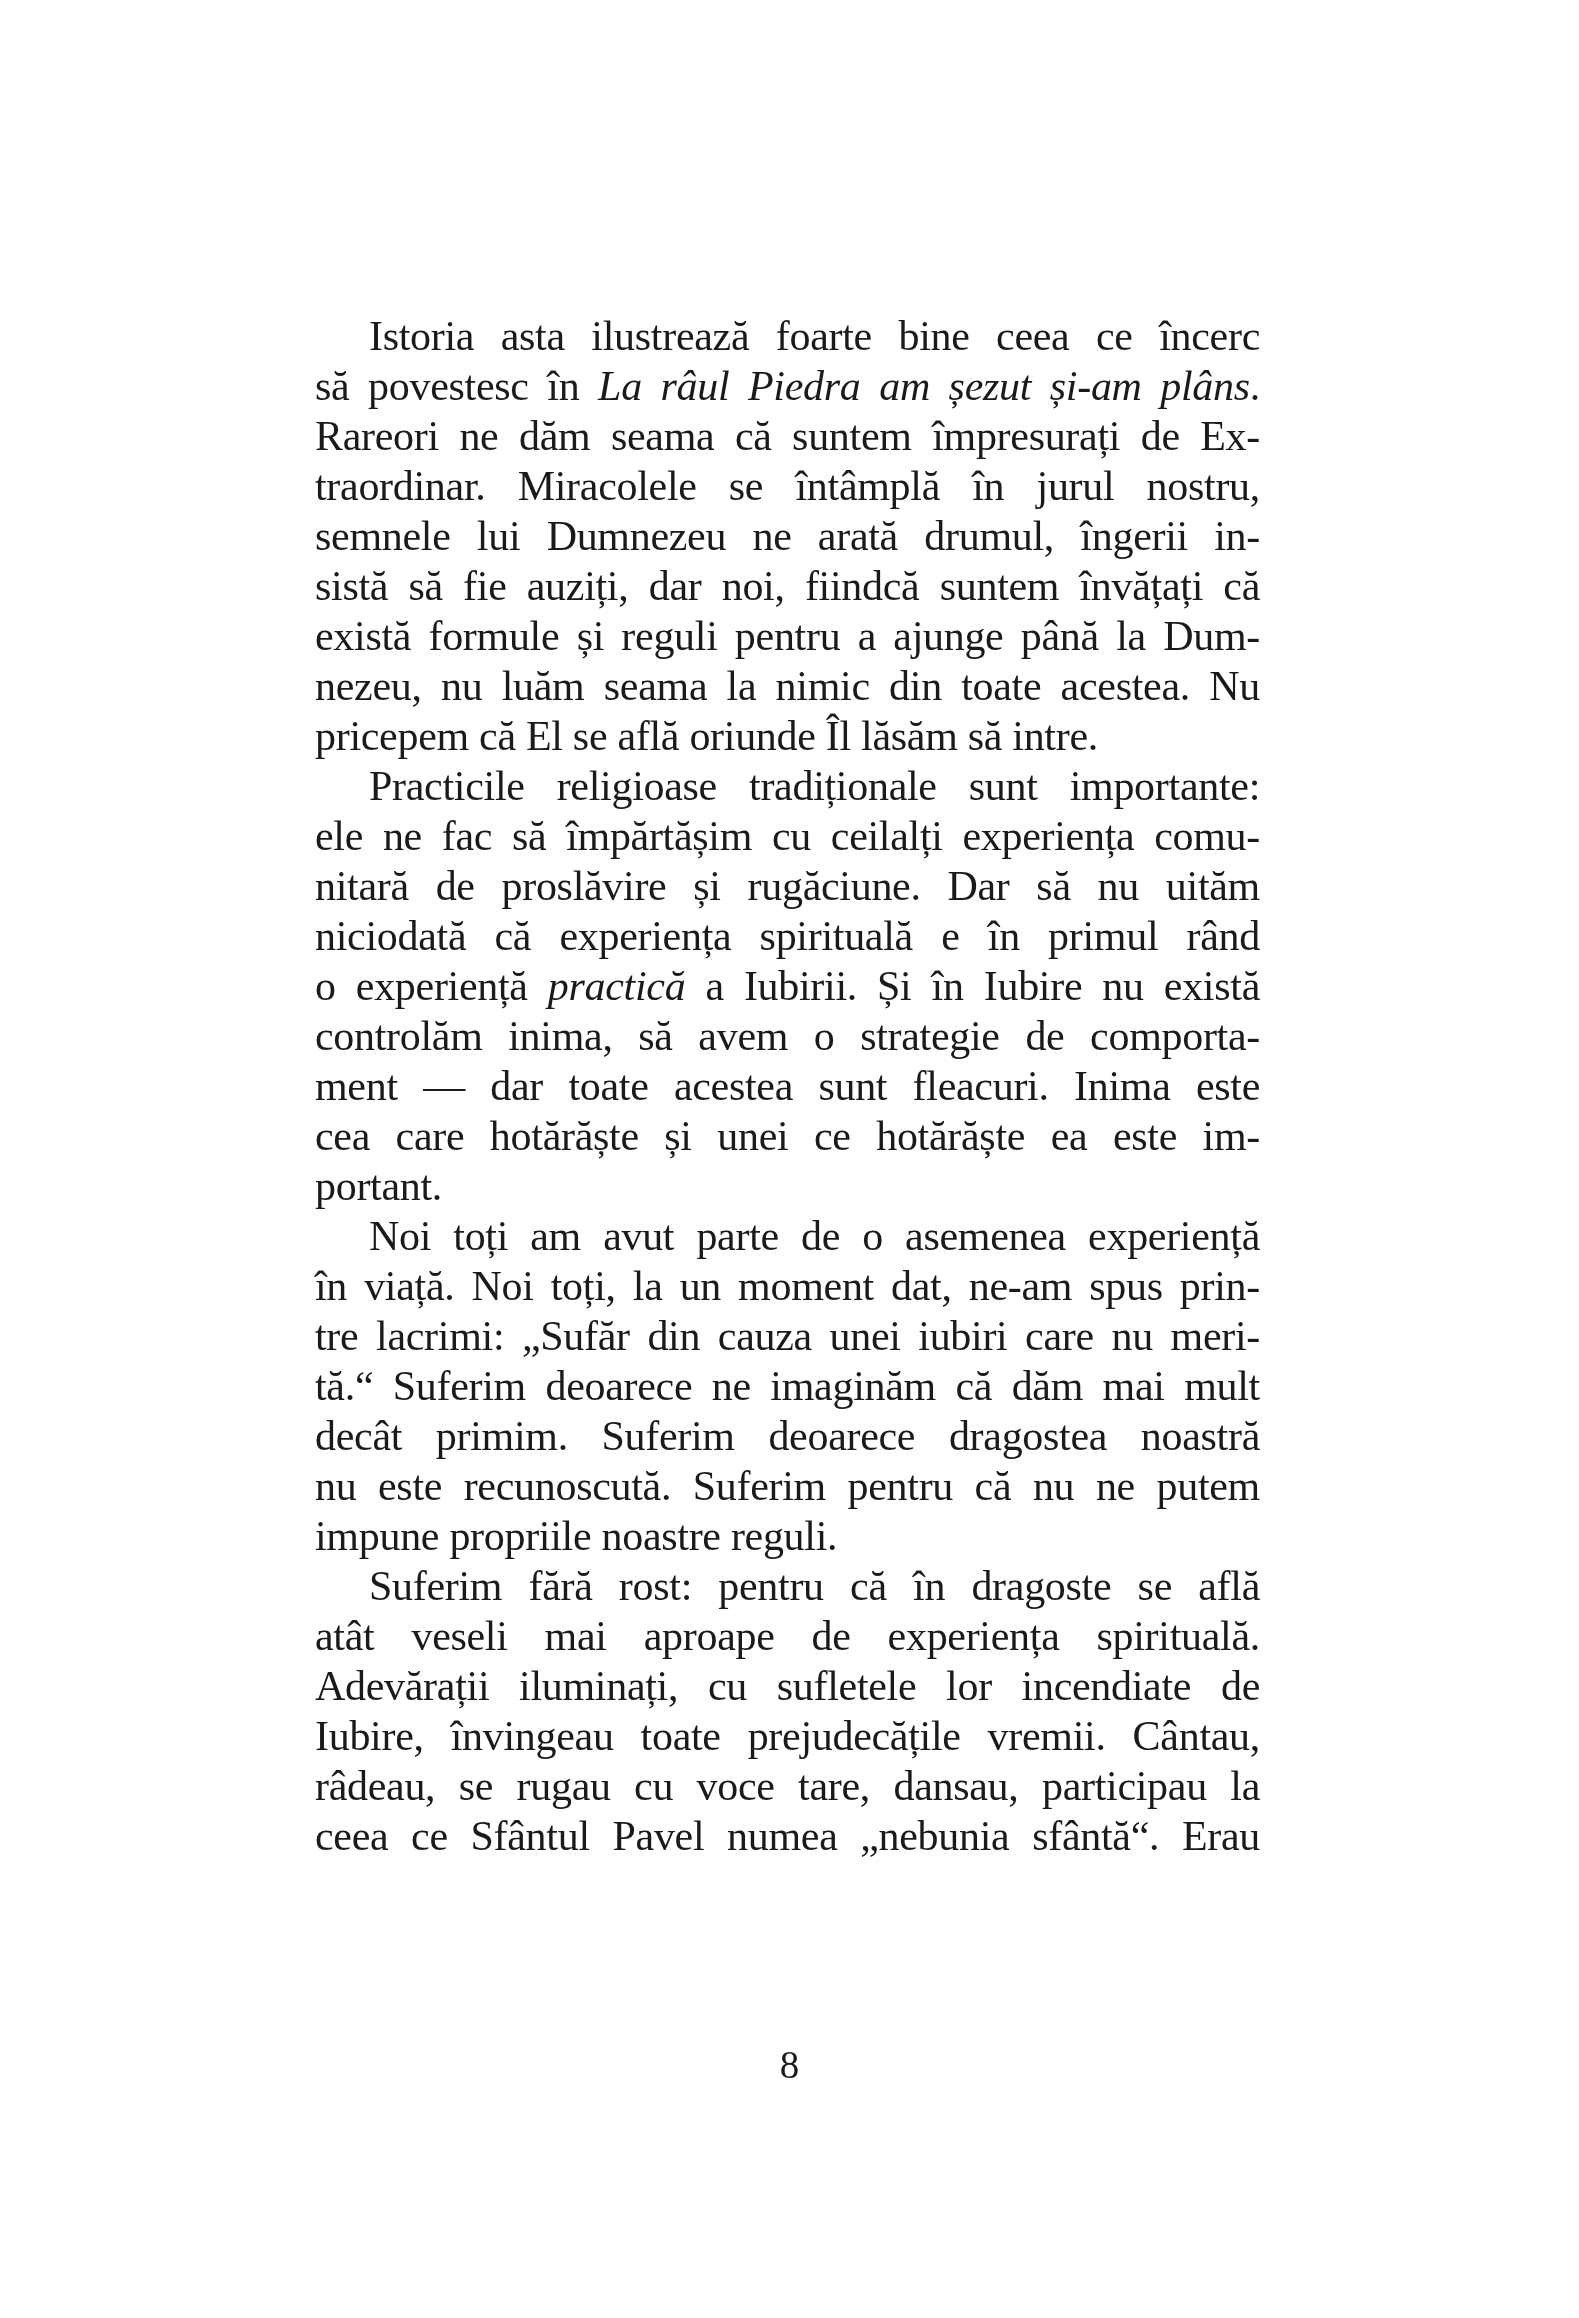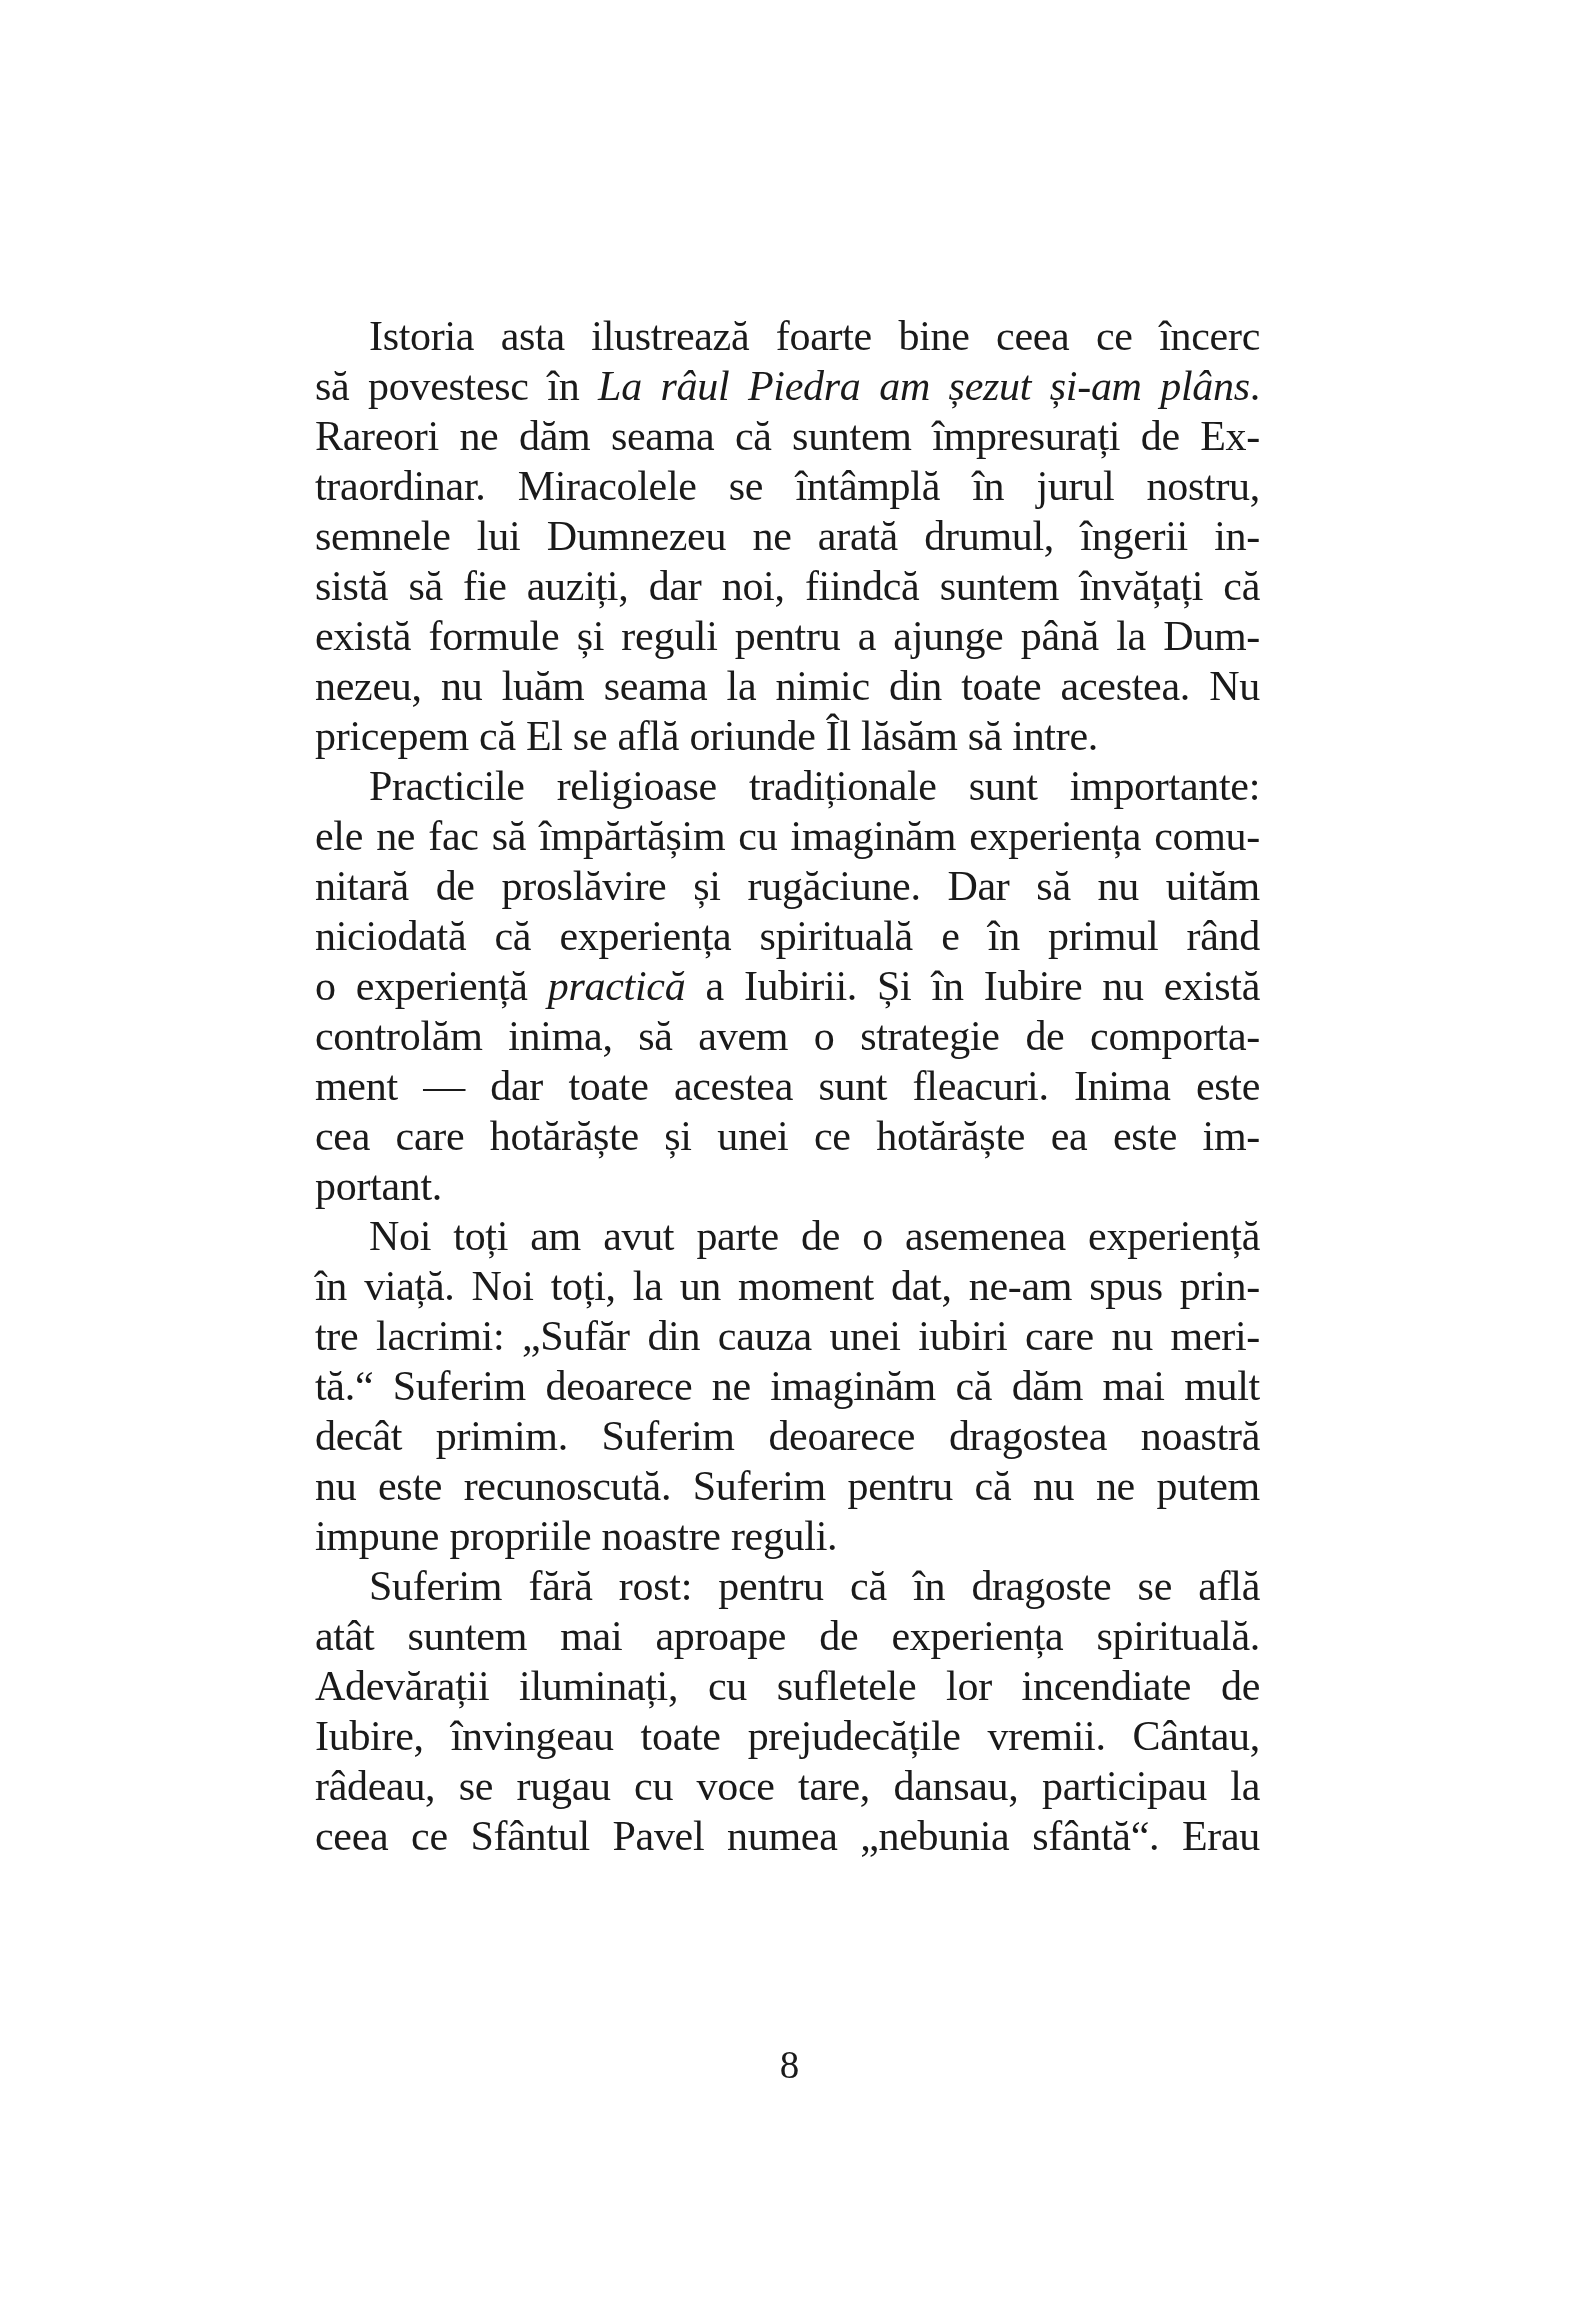--- a/index.html
+++ b/index.html
@@ -80,21 +80,21 @@
       <div class="line"><span class="inner">traordinar. Miracolele se întâmplă în jurul nostru,</span></div>
       <div class="line"><span class="inner">semnele lui Dumnezeu ne arată drumul, îngerii in-</span></div>
       <div class="line"><span class="inner">sistă să fie auziți, dar noi, fiindcă suntem învățați că</span></div>
       <div class="line"><span class="inner">există formule și reguli pentru a ajunge până la Dum-</span></div>
       <div class="line"><span class="inner">nezeu, nu luăm seama la nimic din toate acestea. Nu</span></div>
       <div class="line last"><span class="inner">pricepem că El se află oriunde Îl lăsăm să intre.</span></div>
     </div>
 
     <div class="paragraph">
       <div class="line indent"><span class="inner">Practicile religioase tradiționale sunt importante:</span></div>
-      <div class="line"><span class="inner">ele ne fac să împărtășim cu imaginăm experiența comu-</span></div>
+      <div class="line"><span class="inner">ele ne fac să împărtășim cu ceilalți experiența comu-</span></div>
       <div class="line"><span class="inner">nitară de proslăvire și rugăciune. Dar să nu uităm</span></div>
       <div class="line"><span class="inner">niciodată că experiența spirituală e în primul rând</span></div>
       <div class="line"><span class="inner"><span>o experiență </span><span class="it">practică</span><span> a Iubirii. Și în Iubire nu există</span></span></div>
       <div class="line"><span class="inner">controlăm inima, să avem o strategie de comporta-</span></div>
       <div class="line"><span class="inner">ment — dar toate acestea sunt fleacuri. Inima este</span></div>
       <div class="line"><span class="inner">cea care hotărăște și unei ce hotărăște ea este im-</span></div>
       <div class="line last"><span class="inner">portant.</span></div>
     </div>
 
     <div class="paragraph">
@@ -102,21 +102,21 @@
       <div class="line"><span class="inner">în viață. Noi toți, la un moment dat, ne-am spus prin-</span></div>
       <div class="line"><span class="inner">tre lacrimi: „Sufăr din cauza unei iubiri care nu meri-</span></div>
       <div class="line"><span class="inner">tă.“ Suferim deoarece ne imaginăm că dăm mai mult</span></div>
       <div class="line"><span class="inner">decât primim. Suferim deoarece dragostea noastră</span></div>
       <div class="line"><span class="inner">nu este recunoscută. Suferim pentru că nu ne putem</span></div>
       <div class="line last"><span class="inner">impune propriile noastre reguli.</span></div>
     </div>
 
     <div class="paragraph">
       <div class="line indent"><span class="inner">Suferim fără rost: pentru că în dragoste se află</span></div>
-      <div class="line"><span class="inner">atât suntem mai aproape de experiența spirituală.</span></div>
+      <div class="line"><span class="inner">atât veseli mai aproape de experiența spirituală.</span></div>
       <div class="line"><span class="inner">Adevărații iluminați, cu sufletele lor incendiate de</span></div>
       <div class="line"><span class="inner">Iubire, învingeau toate prejudecățile vremii. Cântau,</span></div>
       <div class="line"><span class="inner">râdeau, se rugau cu voce tare, dansau, participau la</span></div>
       <div class="line"><span class="inner">ceea ce Sfântul Pavel numea „nebunia sfântă“. Erau</span></div>
     </div>
 
   </div>
 
   <div class="page-number">8</div>
 </div>

